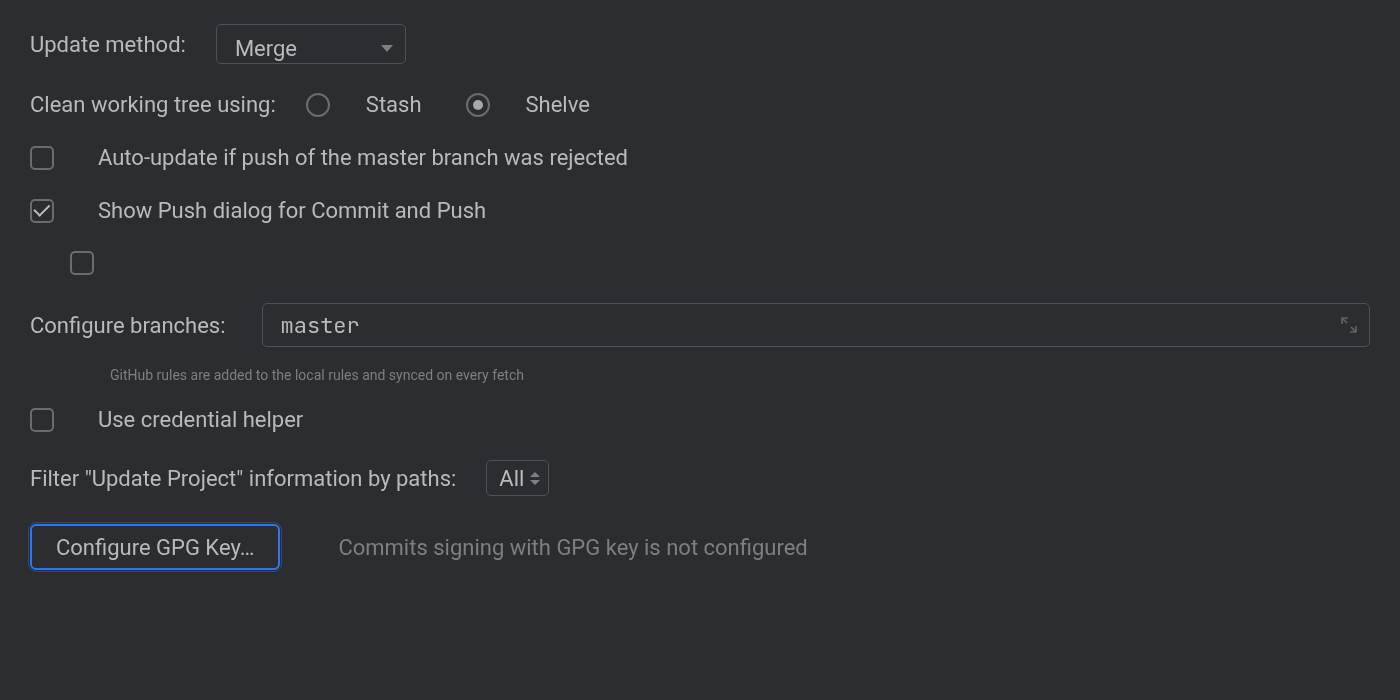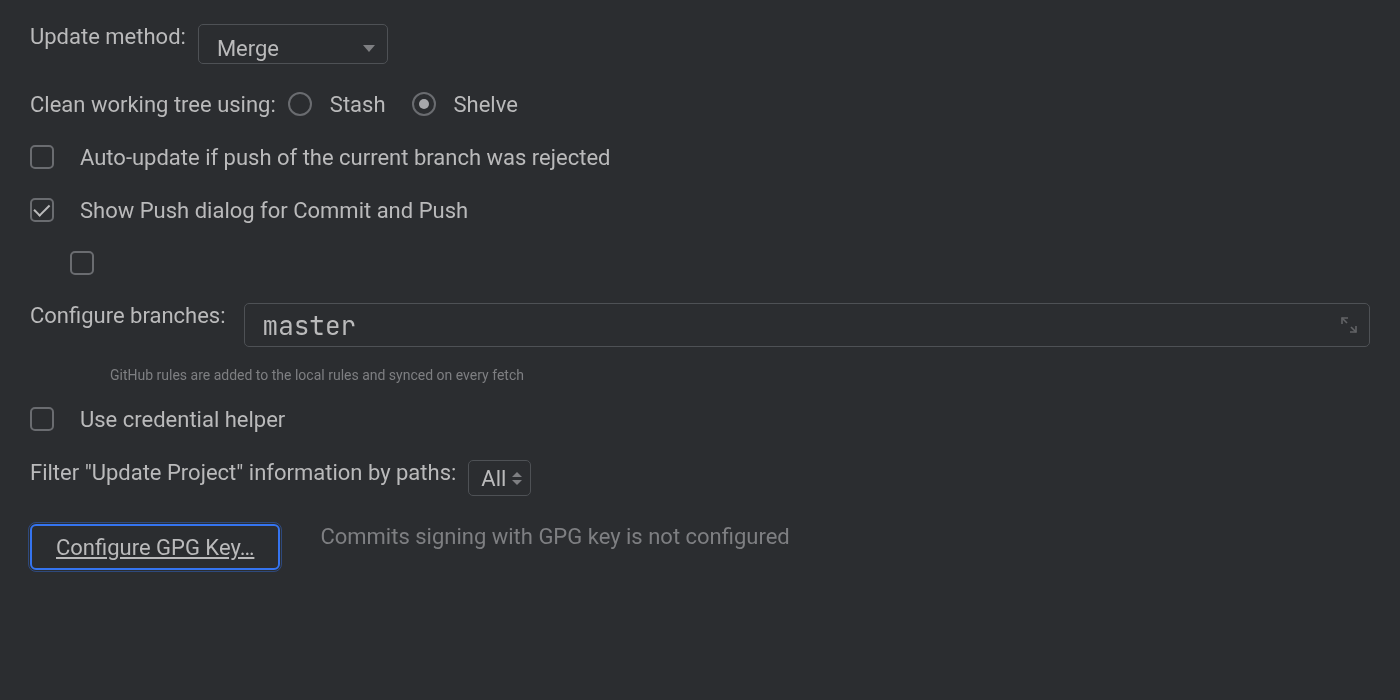--- a/index.html
+++ b/index.html
@@ -23,22 +23,23 @@
     font-family: -apple-system, BlinkMacSystemFont, "Segoe UI", Roboto, "Helvetica Neue", Arial, sans-serif;
     font-size: 22px;
     color: var(--text);
     overflow: hidden;
   }
   .page {
     padding: 24px 30px 0 30px;
   }
   .row {
     display: flex;
+    align-items: center;
     margin-bottom: 28px;
-    gap: 12px;
+    gap: 30px;
   }
   .row.tight { margin-bottom: 22px; }
   .row.indent { padding-left: 40px; }
   label.txt, span.txt { color: var(--text); }
   .help {
     color: var(--text-dim);
     font-size: 14px;
     padding-left: 80px;
     margin-top: -8px;
     margin-bottom: 24px;
@@ -118,21 +119,21 @@
   .field {
     flex: 1;
     border: 1px solid var(--border);
     border-radius: 5px;
     background: var(--field-bg);
     height: 44px;
     display: flex;
     align-items: center;
     padding: 0 14px 0 18px;
     font-family: "JetBrains Mono", ui-monospace, SFMono-Regular, Menlo, monospace;
-    font-size: 26px;
+    font-size: 22px;
     color: var(--text);
     position: relative;
     cursor: text;
   }
   .expand-icon {
     position: absolute;
     right: 10px;
     top: 50%;
     transform: translateY(-50%);
     opacity: 0.55;
@@ -145,21 +146,20 @@
     align-items: center;
     height: 46px;
     padding: 0 24px;
     border: 2px solid var(--accent);
     outline: 1px solid rgba(53,116,240,0.4);
     outline-offset: 1px;
     border-radius: 6px;
     background: var(--field-bg);
     color: var(--text);
     cursor: default;
-    text-decoration: underline;
   }
   .gpg-hint {
     color: var(--text-dim);
     margin-left: 28px;
   }
   .row.gpg { margin-top: 10px; }
 </style>
 </head>
 <body>
 
@@ -176,21 +176,21 @@
   <div class="row">
     <span class="txt">Clean working tree using:</span>
     <span class="radio"></span>
     <span class="radio-label txt">Stash</span>
     <span class="radio checked"></span>
     <span class="radio-label txt">Shelve</span>
   </div>
 
   <div class="row">
     <span class="check"></span>
-    <span class="txt">Auto-update if push of the current branch was rejected</span>
+    <span class="txt">Auto-update if push of the master branch was rejected</span>
   </div>
 
   <div class="row">
     <span class="check checked"></span>
     <span class="txt">Show Push dialog for Commit and Push</span>
   </div>
 
   <div class="row indent">
     <span class="check"></span>
   </div>

